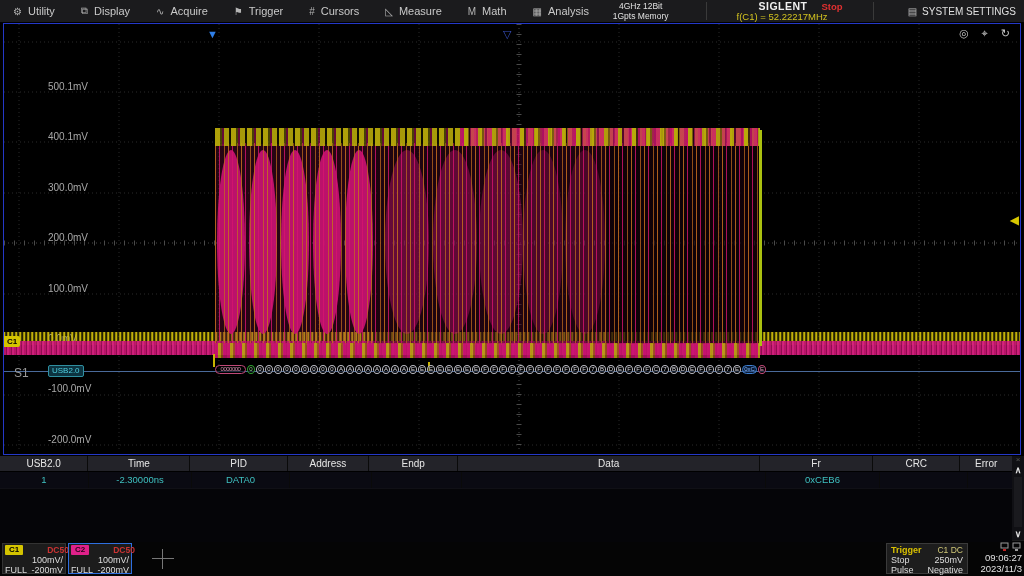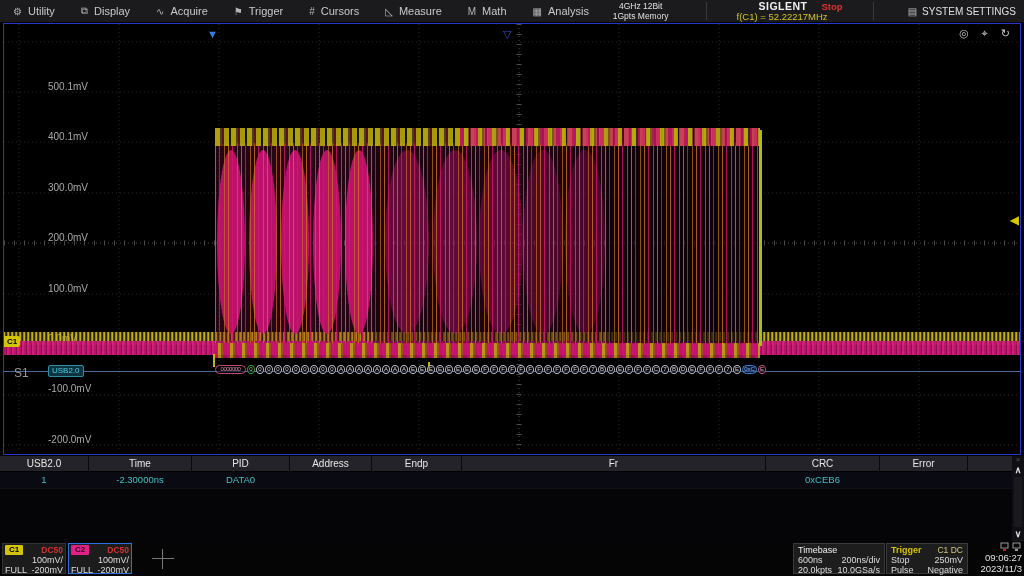--- a/index.html
+++ b/index.html
@@ -124,21 +124,21 @@
   
   .bottombar{position:absolute;left:0;top:540px;width:1024px;height:36px;background:#050505;border-top:1px solid #1c1c1c;}
   .chbox{position:absolute;top:2px;width:64px;height:31px;background:#1c1c1c;border:1px solid #333;
          font-size:9px;color:#ddd;padding:1px 2px;box-sizing:border-box;}
   .chbox.selected{border-color:#2e6fe0;}
   .ch1{left:2px;} .ch2{left:68px;}
   .chrow{display:flex;justify-content:space-between;align-items:center;line-height:10px;height:10px;}
   .chname{font-size:8px;font-weight:bold;padding:0 4px;border-radius:1px;}
   .chname.c1{background:#d4c400;color:#000;}
   .chname.c2{background:#e0218a;color:#2a001a;}
-  .coupling{color:#cc3333;font-weight:bold;font-size:8.5px;}
+  .coupling{color:#cc3333;font-weight:bold;font-size:8.5px;padding-left:24px;}
   .chrow.r2{justify-content:flex-end;}
 
   .addch{position:absolute;left:152px;top:8px;width:22px;height:20px;}
   .addch::before{content:"";position:absolute;left:0;right:0;top:9px;height:1px;background:#777;}
   .addch::after{content:"";position:absolute;left:10px;top:0;bottom:0;width:1px;background:#777;}
 
   .panel{position:absolute;top:2px;height:31px;background:#1d1d1d;border:1px solid #3a3a3a;
          box-sizing:border-box;font-size:9px;color:#ddd;padding:1px 4px;}
   .panel .prow{display:flex;justify-content:space-between;line-height:10px;height:10px;}
   .tb-panel{left:793px;width:92px;}
@@ -353,20 +353,21 @@
       </div>
   </div>
 
   <div class="dtable">
     <div class="tbl-head">
         <div class="th">USB2.0</div>
         <div class="th">Time</div>
         <div class="th">PID</div>
         <div class="th">Address</div>
         <div class="th">Endp</div>
+        <div class="th">Data</div>
         <div class="th">Fr</div>
         <div class="th">CRC</div>
         <div class="th">Error</div>
       </div>
     <div class="tbl-row">
         <div class="td">1</div>
         <div class="td">-2.30000ns</div>
         <div class="td">DATA0</div>
         <div class="td"></div>
         <div class="td"></div>
@@ -409,33 +410,20 @@
           <span>100mV/</span>
         </div>
       <div class="chrow">
         <span>FULL</span>
         <span>-200mV</span>
       </div>
     </div>
 
     <div class="addch"></div>
 
-    <div class="panel tb-panel">
-      <div class="prow">
-          <span class="tb-title">Timebase</span>
-        </div>
-      <div class="prow">
-        <span>600ns</span>
-        <span>200ns/div</span>
-      </div>
-      <div class="prow">
-        <span>20.0kpts</span>
-        <span>10.0GSa/s</span>
-      </div>
-    </div>
 
     <div class="panel tr-panel">
       <div class="prow">
         <span class="tr-title">Trigger</span>
         <span class="tr-src">C1 DC</span>
       </div>
       <div class="prow">
         <span>Stop</span>
         <span>250mV</span>
       </div>

